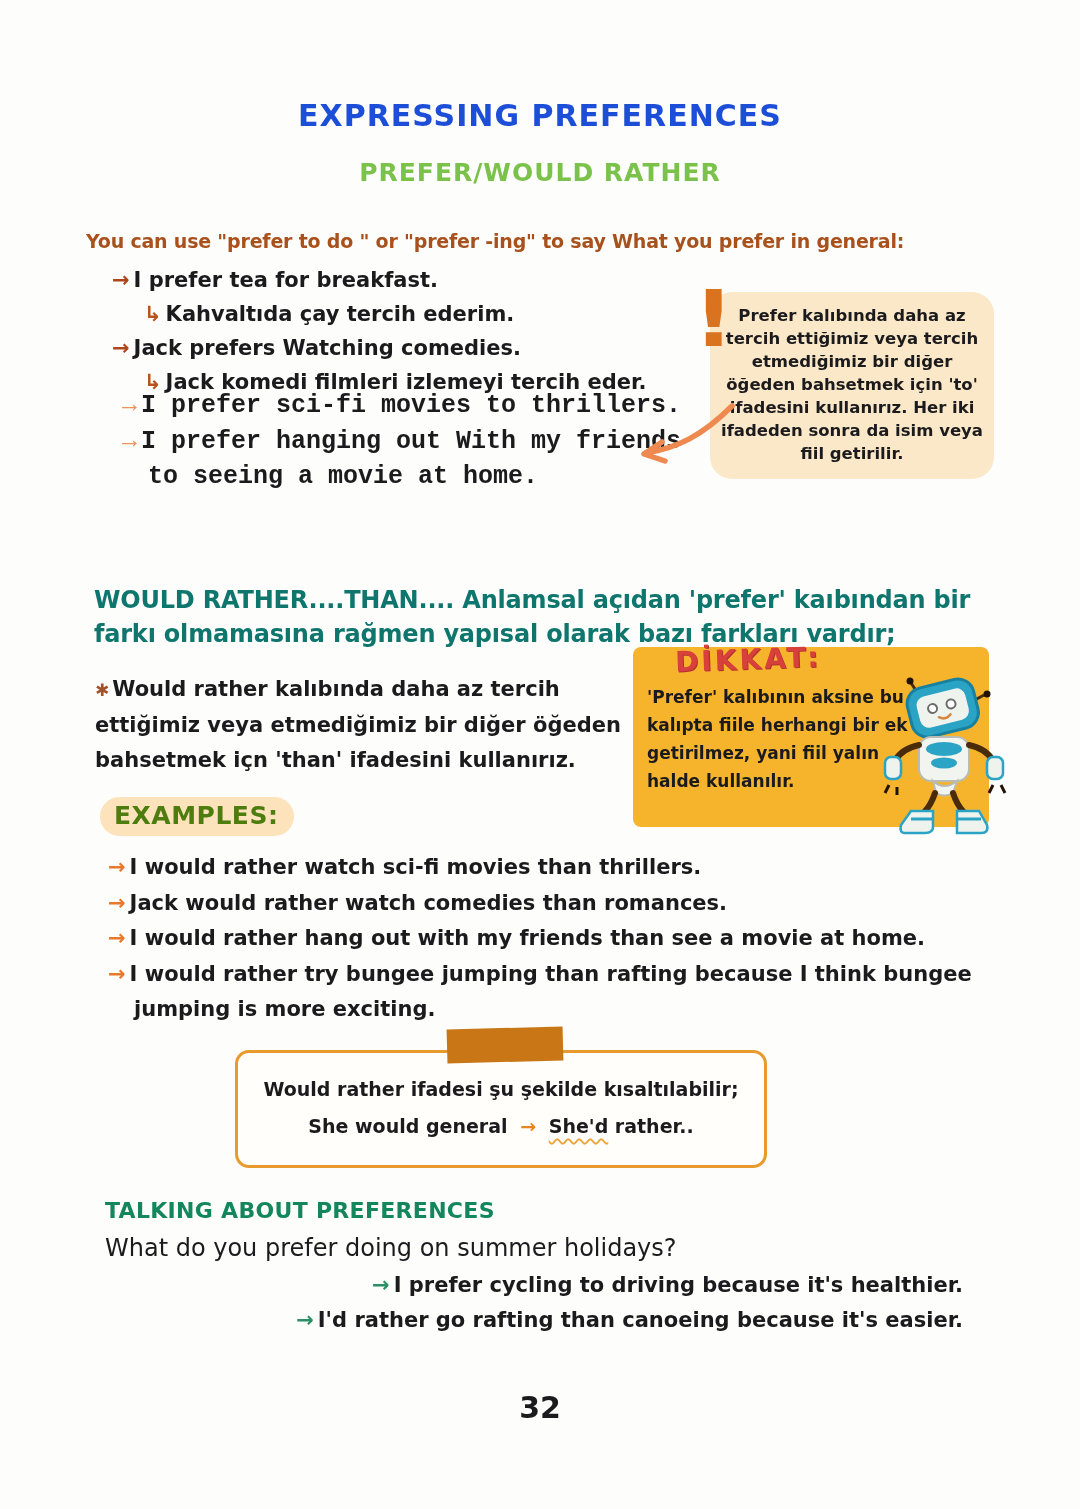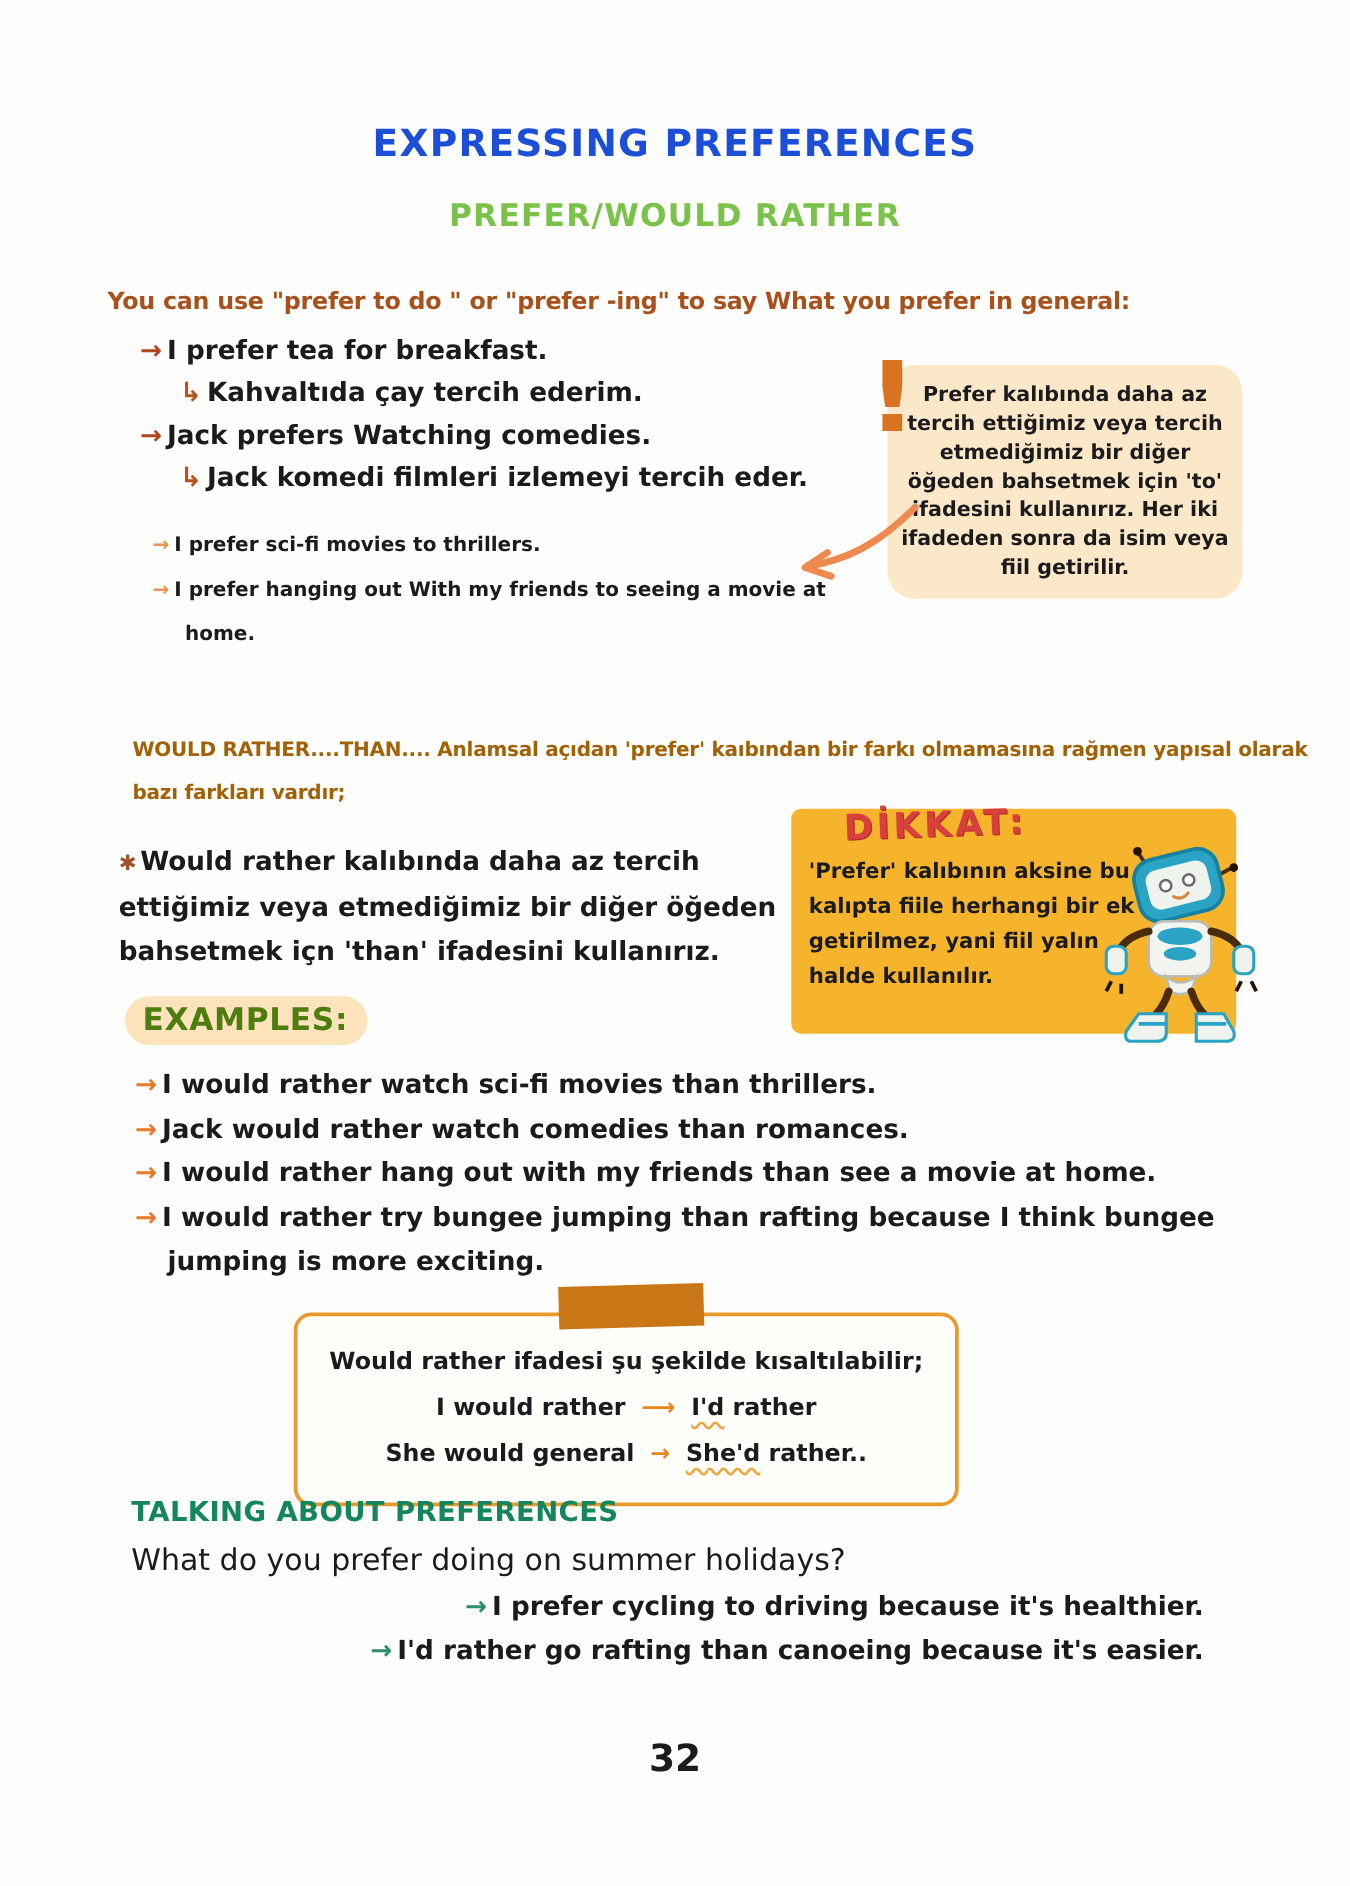--- a/index.html
+++ b/index.html
@@ -27,42 +27,42 @@
   .lead{
     top:230px;left:86px;width:975px;
     font-size:19px;font-weight:bold;letter-spacing:-0.2px;
     color:#a8511d;
   }
   .pairs{top:263px;left:112px;width:640px;font-size:21px;font-weight:bold;}
   .pair-en{line-height:34px;}
   .pair-tr{line-height:34px;padding-left:32px;color:#1b1b1d;}
   .arrow{color:#b0451b;margin-right:4px;}
   .hook{color:#b8521c;margin-right:4px;}
-  .more-list{top:418px;left:122px;width:575px;font-size:16px;font-weight:bold;}
+  .more-list{top:388px;left:122px;width:575px;font-size:25px;font-weight:bold;font-family:Liberation Mono, monospace;}
   .more-line{line-height:35px;padding-left:26px;text-indent:-26px;margin-bottom:1px;}
   .arrow-light{color:#ef9356;margin-right:4px;}
   
   .note-box{
     top:292px;left:710px;width:284px;
     background:#fbe8c9;border-radius:22px;
     padding:12px 10px 14px 10px;box-sizing:border-box;
     text-align:center;font-size:16.5px;font-weight:bold;line-height:23px;
   }
   .excl{
     position:absolute;top:-12px;left:-14px;
     color:#d9731f;font-size:78px;font-weight:bold;line-height:78px;
     font-family:"DejaVu Sans", sans-serif;
     transform:scaleX(1.15);
   }
   .curve-arrow{top:398px;left:632px;}
   
   .wr-para{
     top:583px;left:94px;width:945px;
-    font-size:16px;font-weight:bold;line-height:34px;
-    color:#a16207;letter-spacing:-0.2px;margin-left:12px;
+    font-size:24px;font-weight:bold;line-height:34px;
+    color:#0f766e;letter-spacing:-0.2px;
   }
   .wr-bullet{
     top:672px;left:95px;width:535px;
     font-size:21px;font-weight:bold;line-height:35px;
   }
   .star{color:#a0522d;font-size:17px;margin-right:3px;}
   
   .dikkat-box{
     top:647px;left:633px;width:356px;height:180px;
     background:#f6b42c;border-radius:8px;
@@ -216,25 +216,20 @@
 
     <div class="ex-line"><span class="arrow-orange">→</span><span>I would rather hang out with my friends than see a movie at home.</span></div>
 
     <div class="ex-line"><span class="arrow-orange">→</span><span>I would rather try bungee jumping than rafting because I think bungee jumping is more exciting.</span></div>
   </div>
 
 <div class="abs tape"></div>
 <div class="abs shorten-box">
   <div>Would rather ifadesi şu şekilde kısaltılabilir;</div>
   <div>
-    <span>I would rather</span>
-    <span class="mid-arrow">⟶</span>
-    <span class="wavy">I'd</span><span> rather</span>
-  </div>
-  <div>
     <span>She would general</span>
     <span class="mid-arrow">→</span>
     <span class="wavy">She'd</span><span> rather..</span>
   </div>
 </div>
 
 <div class="abs talk-head">TALKING ABOUT PREFERENCES</div>
 <div class="abs talk-q">What do you prefer doing on summer holidays?</div>
 <div class="abs talk-list">
 

